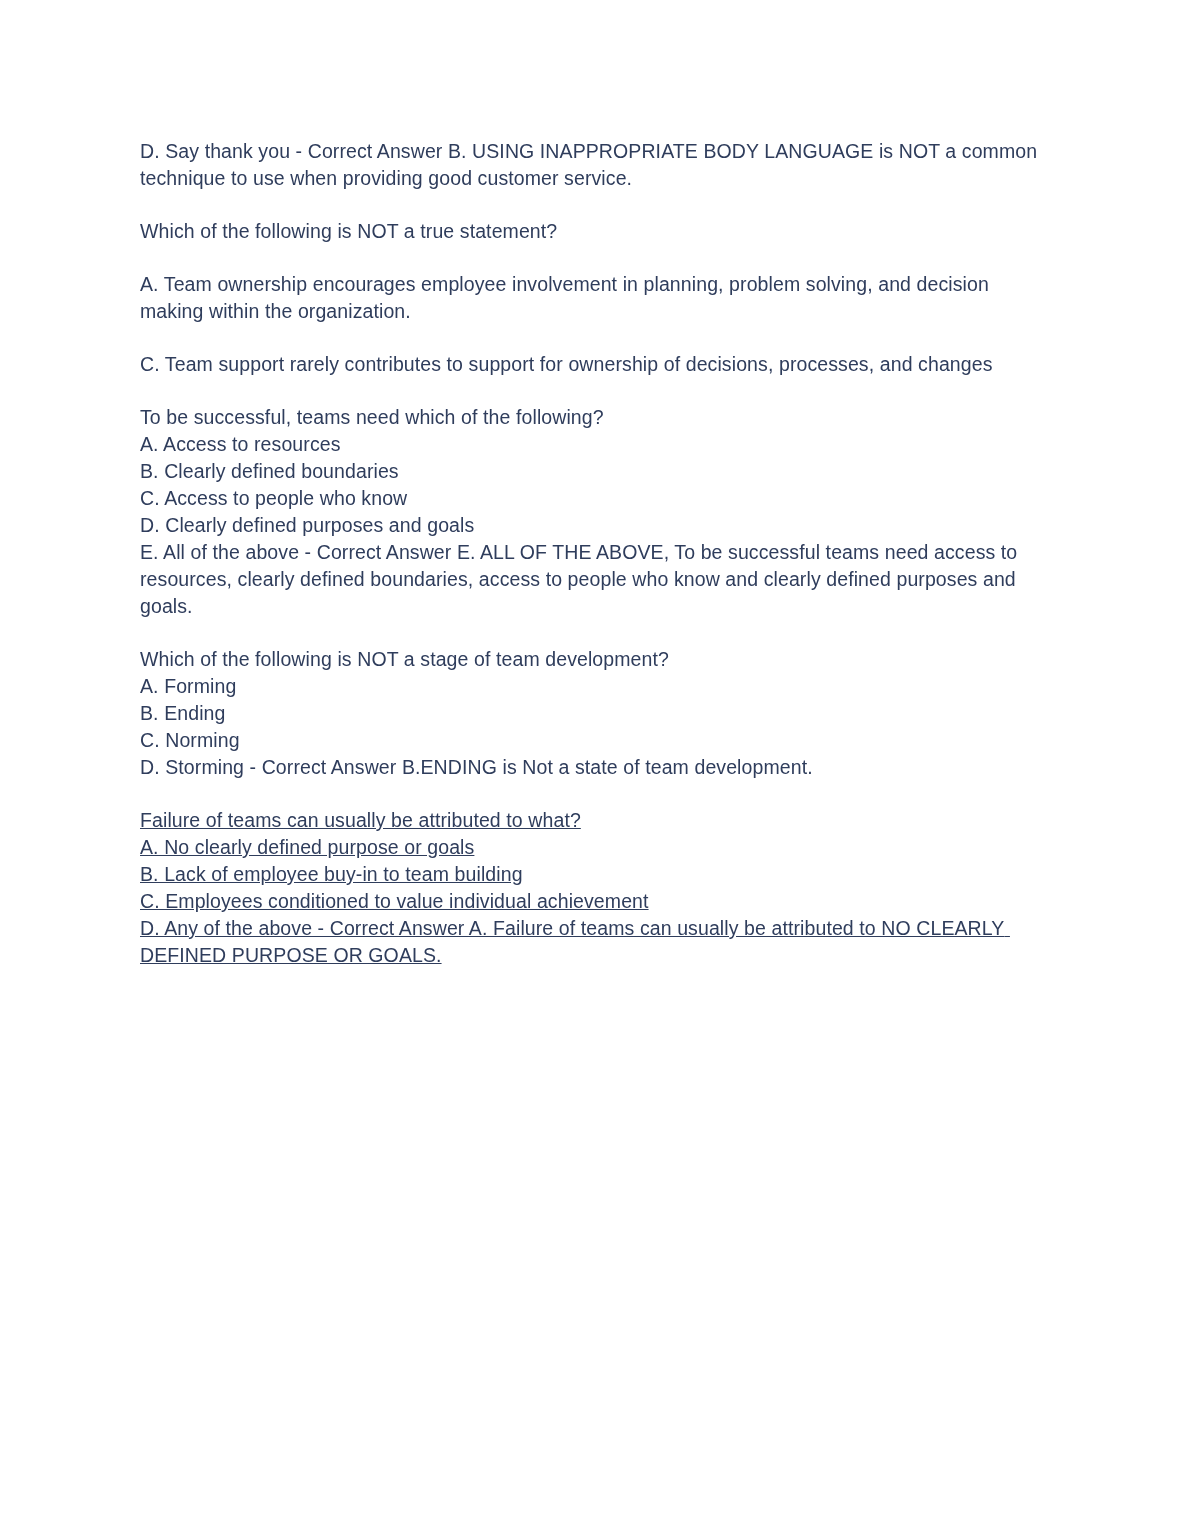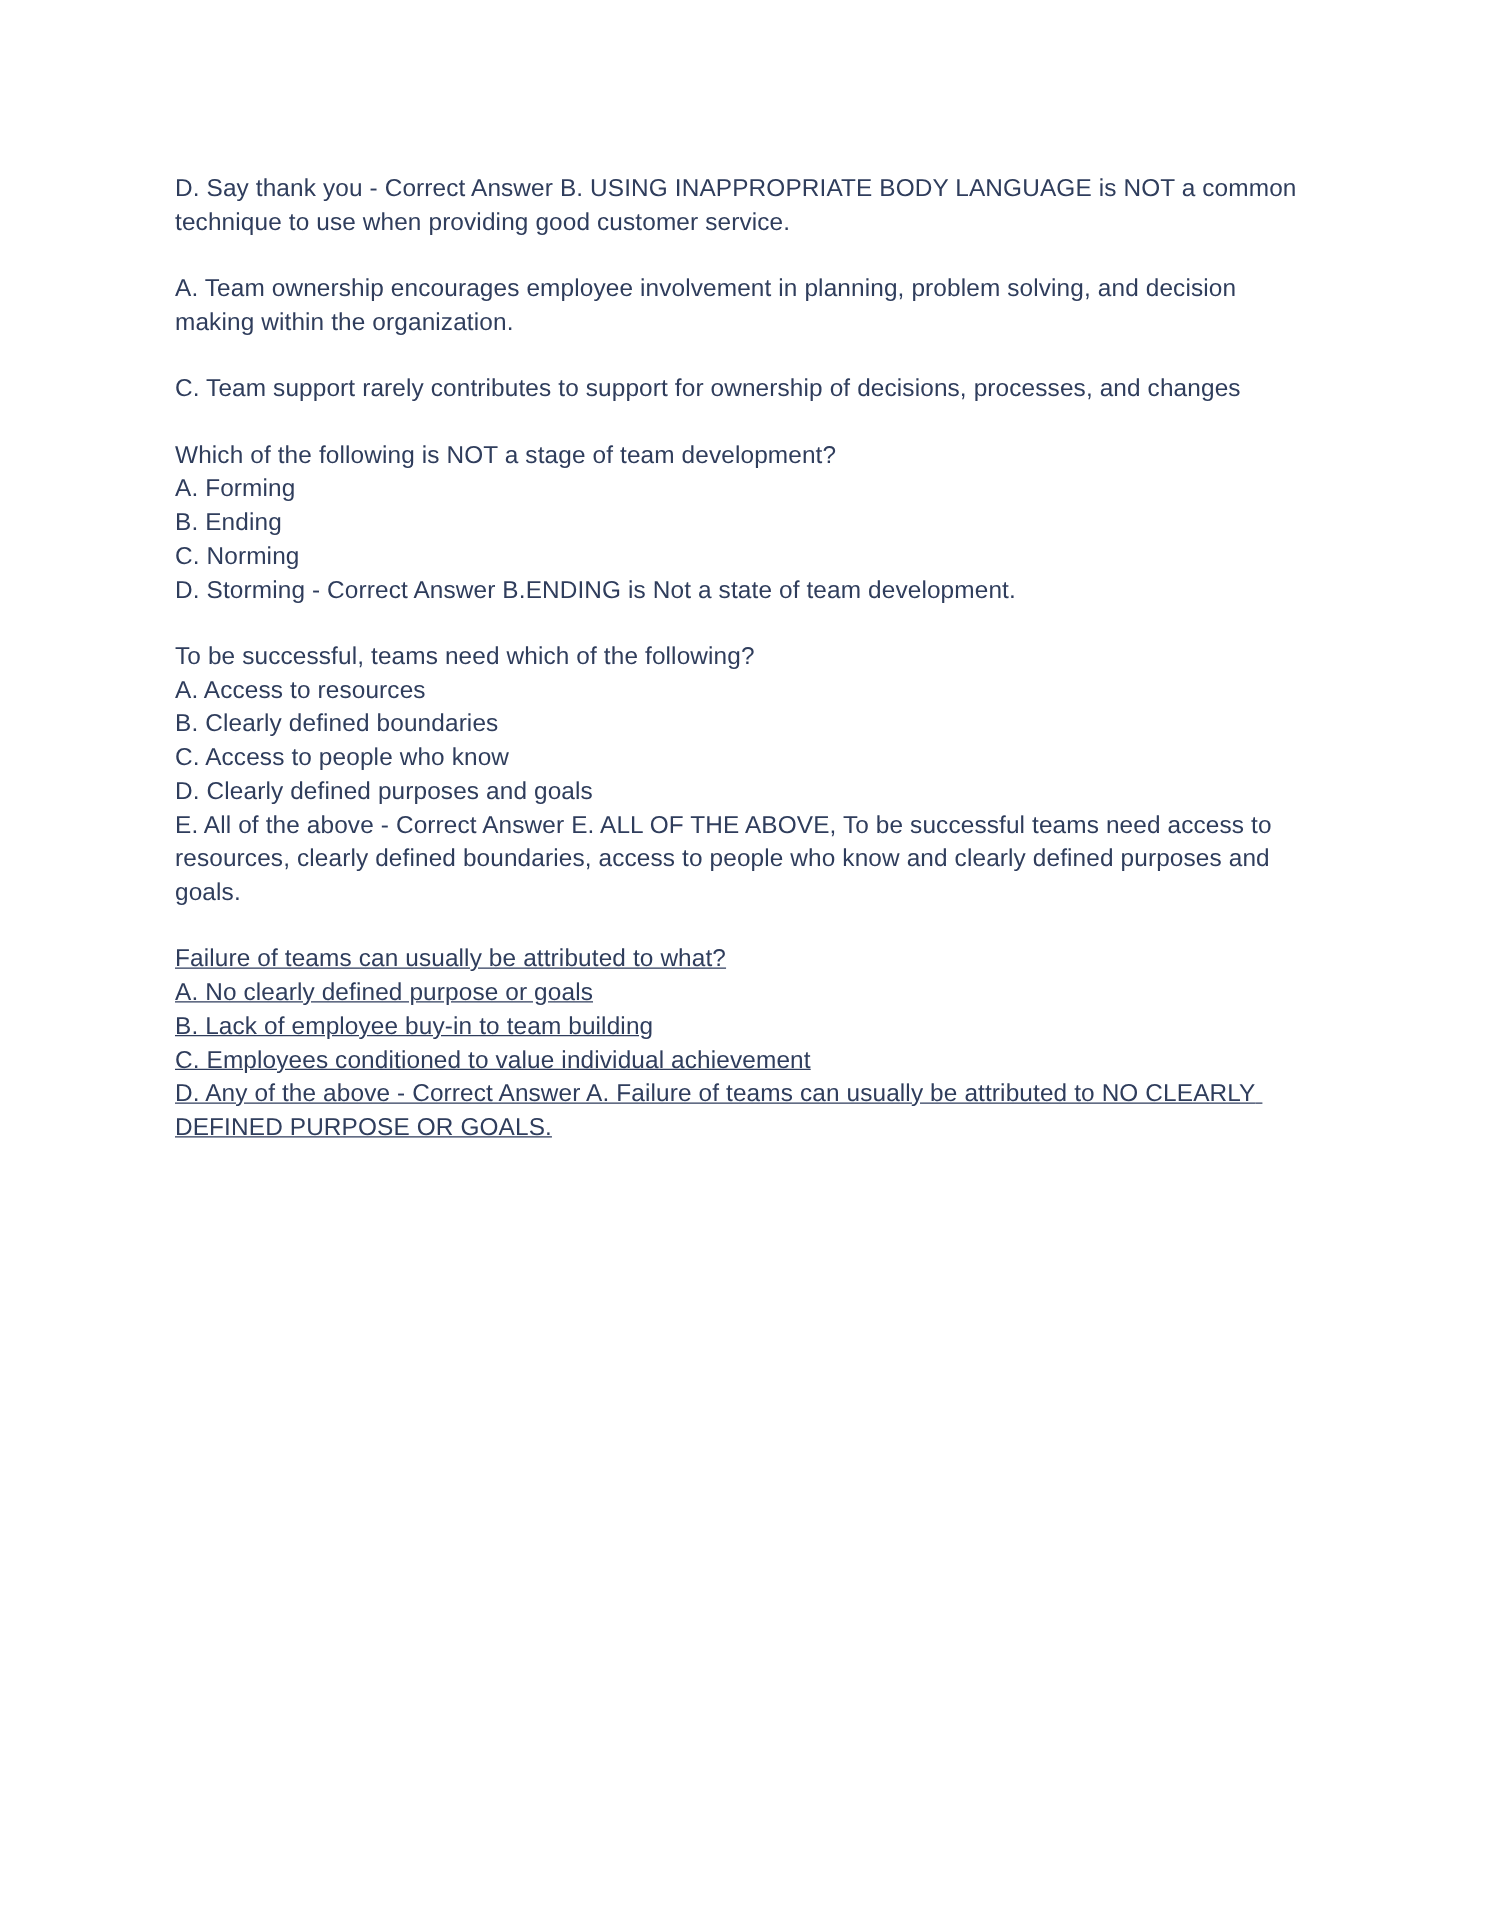--- a/index.html
+++ b/index.html
@@ -35,32 +35,33 @@
     margin-bottom: 0;
     text-decoration: underline;
   }
 </style>
 </head>
 <body>
 
 <div class="page">
   <div class="doc-body">
     <p class="para">D. Say thank you - Correct Answer B. USING INAPPROPRIATE BODY LANGUAGE is NOT a common technique to use when providing good customer service.</p>
+    <p class="para">Which of the following is NOT a true statement?</p>
     <p class="para">A. Team ownership encourages employee involvement in planning, problem solving, and decision making within the organization.</p>
     <p class="para">C. Team support rarely contributes to support for ownership of decisions, processes, and changes</p>
-    <p class="para">Which of the following is NOT a stage of team development?
-A. Forming
-B. Ending
-C. Norming
-D. Storming - Correct Answer B.ENDING is Not a state of team development.</p>
     <p class="para">To be successful, teams need which of the following?
 A. Access to resources
 B. Clearly defined boundaries
 C. Access to people who know
 D. Clearly defined purposes and goals
 E. All of the above - Correct Answer E. ALL OF THE ABOVE, To be successful teams need access to resources, clearly defined boundaries, access to people who know and clearly defined purposes and goals.</p>
+    <p class="para">Which of the following is NOT a stage of team development?
+A. Forming
+B. Ending
+C. Norming
+D. Storming - Correct Answer B.ENDING is Not a state of team development.</p>
     <p class="para">Failure of teams can usually be attributed to what?
 A. No clearly defined purpose or goals
 B. Lack of employee buy-in to team building
 C. Employees conditioned to value individual achievement
 D. Any of the above - Correct Answer A. Failure of teams can usually be attributed to NO CLEARLY DEFINED PURPOSE OR GOALS.</p>
   </div>
 </div>
 
 </body></html>

